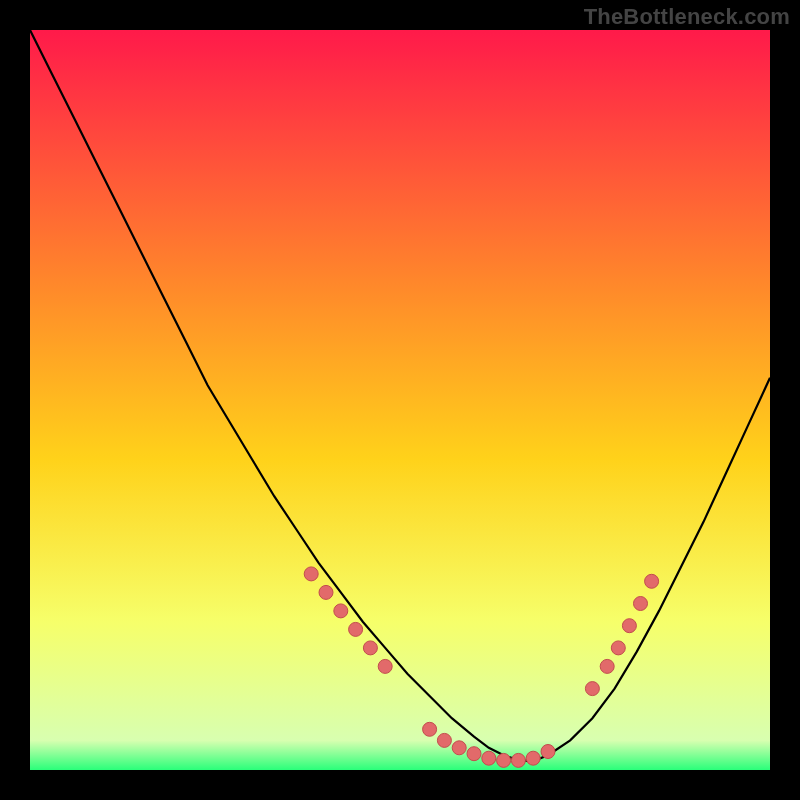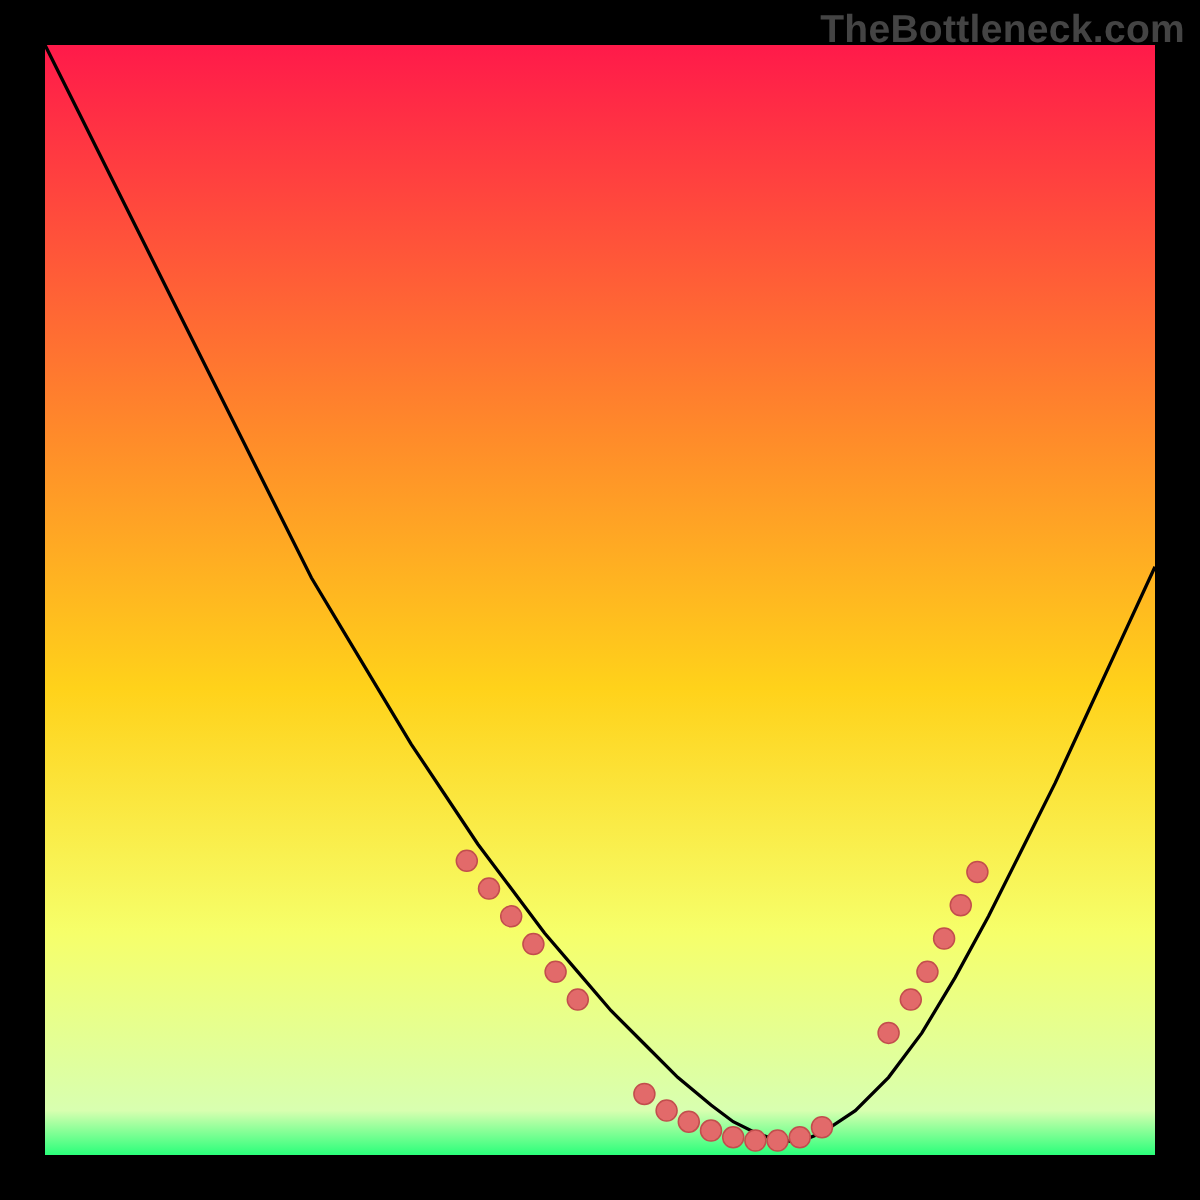--- a/index.html
+++ b/index.html
@@ -15,21 +15,21 @@
     position: relative;
     width: 800px;
     height: 800px;
     background: #000;
   }
   .watermark {
     position: absolute;
     top: 4px;
     right: 10px;
     color: #444;
-    font-size: 26px;
+    font-size: 22px;
     font-weight: 600;
     letter-spacing: 0.2px;
     z-index: 3;
   }
   .plot-wrap {
     position: absolute;
     left: 30px;
     top: 30px;
     width: 740px;
     height: 740px;

